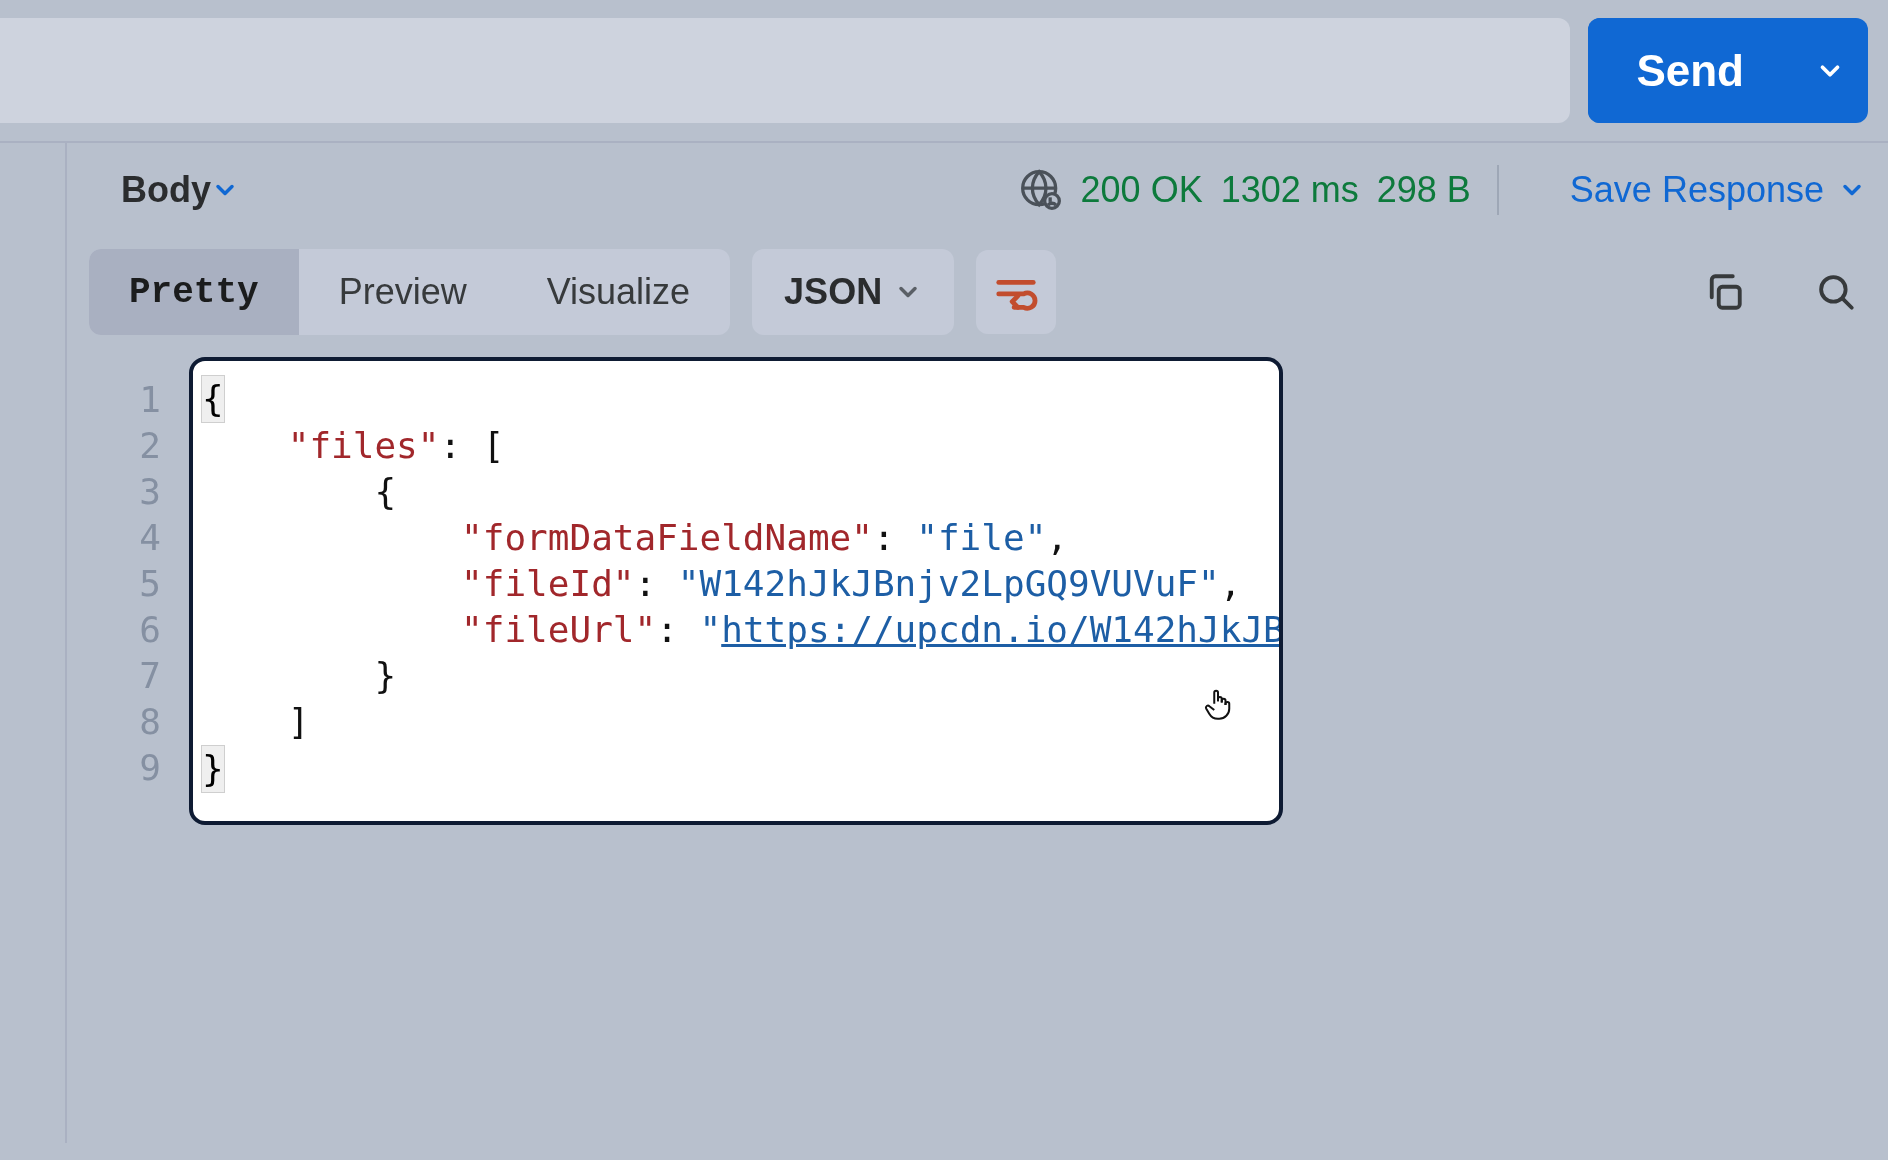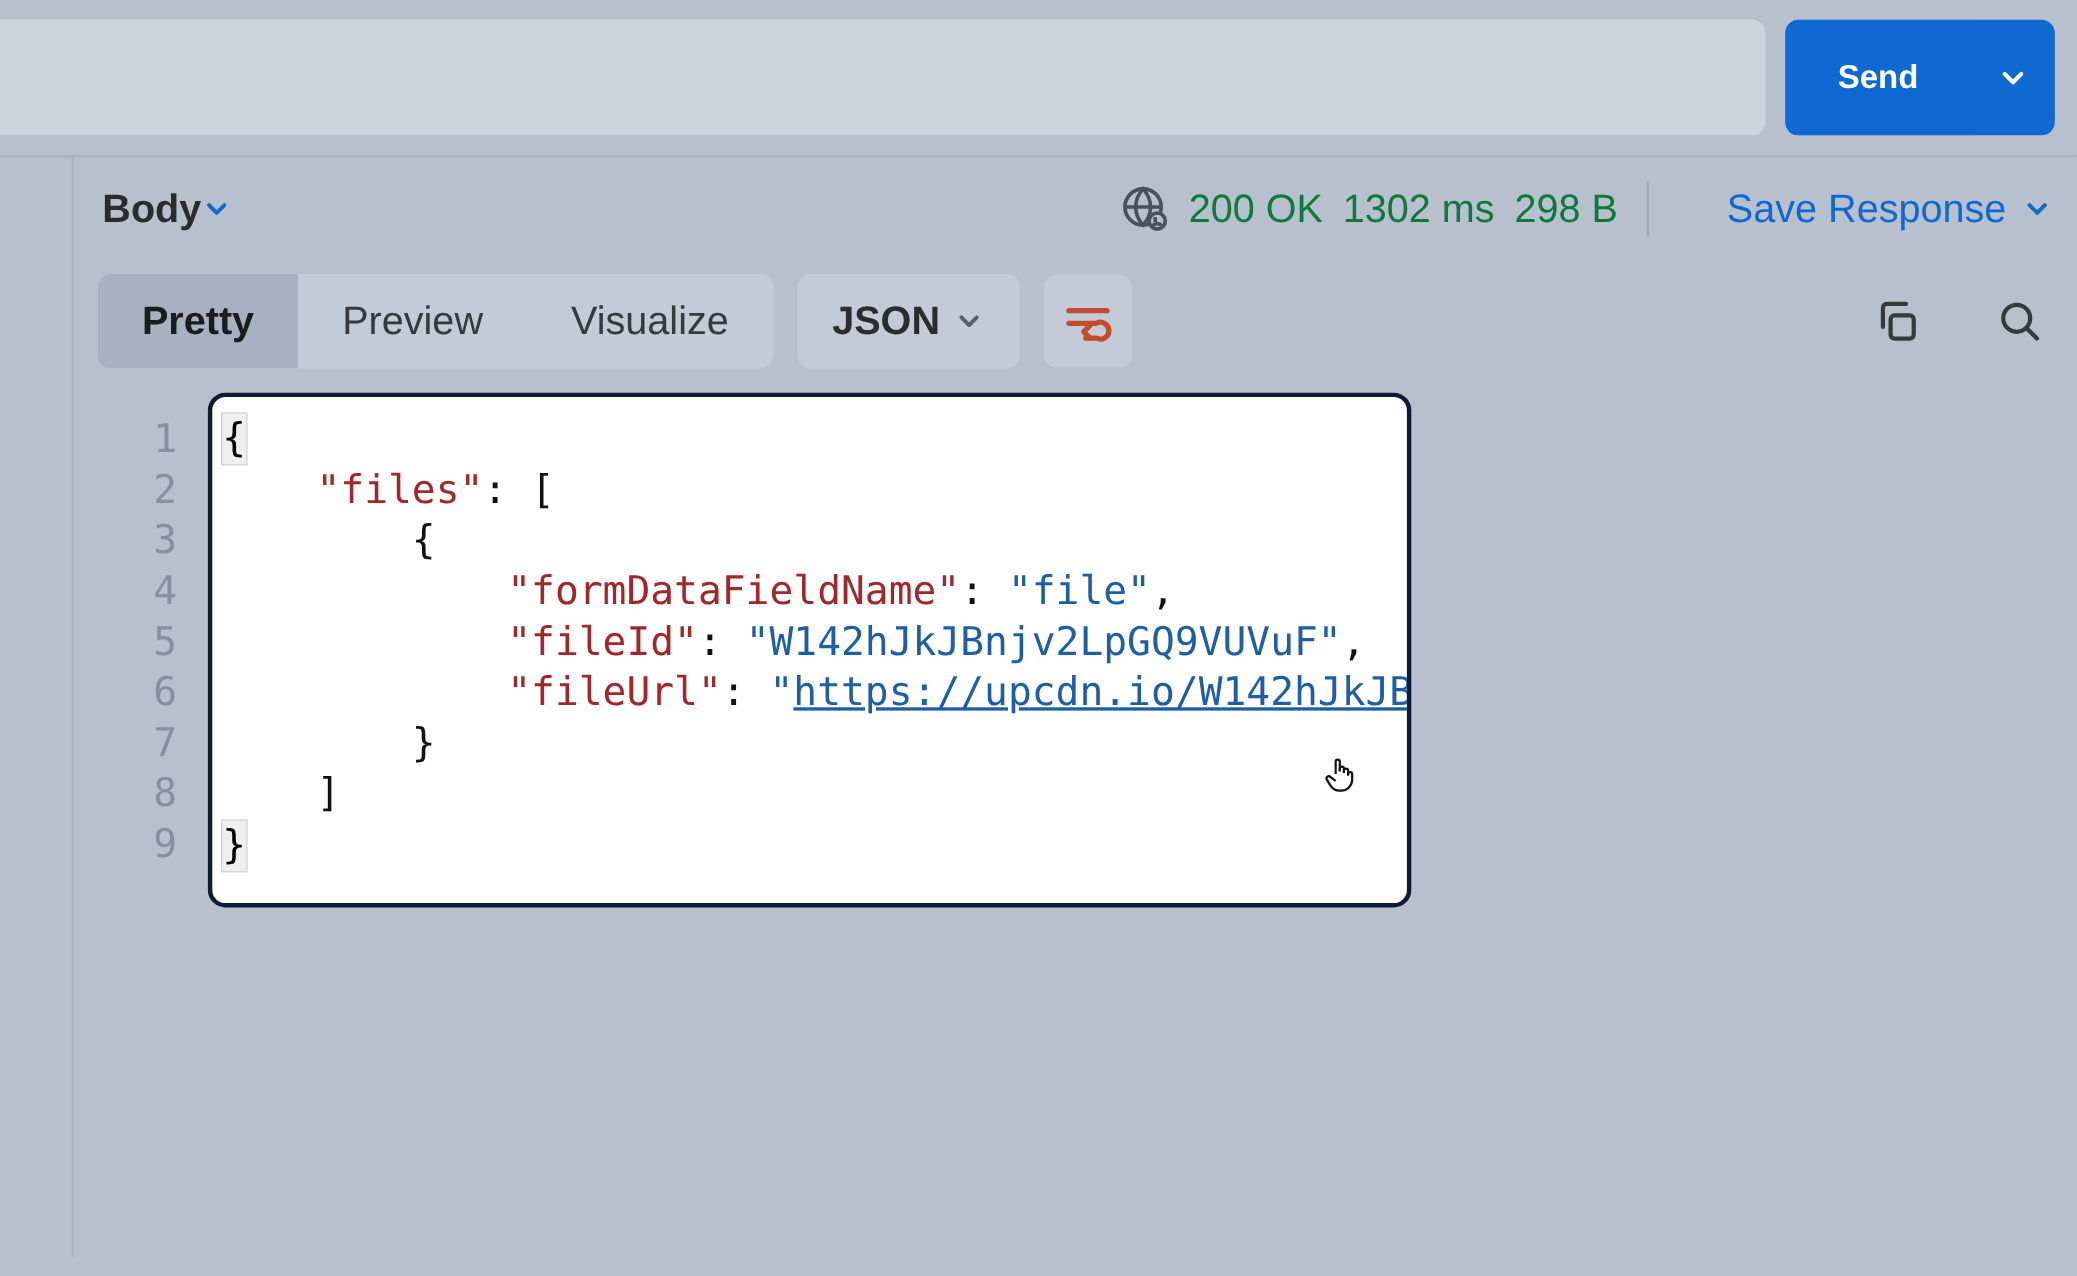--- a/index.html
+++ b/index.html
@@ -33,21 +33,21 @@
     align-items: stretch;
     height: 105px;
     background: #1068d3;
     border-radius: 12px;
     overflow: hidden;
   }
   .send-button {
     background: #1068d3;
     color: #fff;
     border: none;
-    font-size: 30px;
+    font-size: 44px;
     font-weight: 600;
     padding: 0 48px;
     cursor: pointer;
   }
   .send-chevron {
     width: 76px;
     display: flex;
     align-items: center;
     justify-content: center;
     cursor: pointer;
@@ -73,20 +73,21 @@
     display: flex;
     align-items: center;
     height: 94px;
     gap: 18px;
   }
   .body-dropdown {
     display: flex;
     align-items: center;
     cursor: pointer;
     padding-left: 4px;
+    margin-left: 28px;
   }
   .body-label {
     font-size: 36px;
     font-weight: 600;
     color: #2a2c2e;
   }
   .spacer {
     flex: 1;
   }
   .globe-icon {
@@ -138,20 +139,21 @@
     color: #373a3c;
     padding: 22px 40px;
     cursor: pointer;
     background: transparent;
     border: none;
   }
   .format-tab.active {
     background: #a9b0c1;
     color: #1b1c1d;
     font-weight: 600;
+    font-family: Liberation Mono, monospace;
   }
   .json-select {
     display: flex;
     align-items: center;
     gap: 12px;
     background: #c4cad8;
     border-radius: 12px;
     padding: 22px 32px;
     cursor: pointer;
   }

